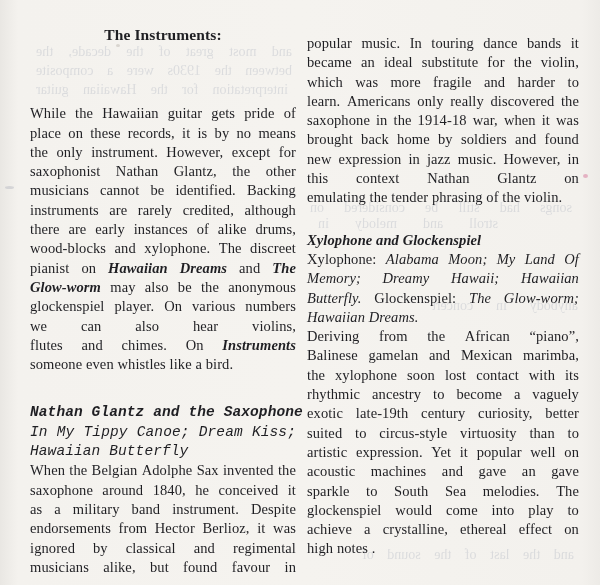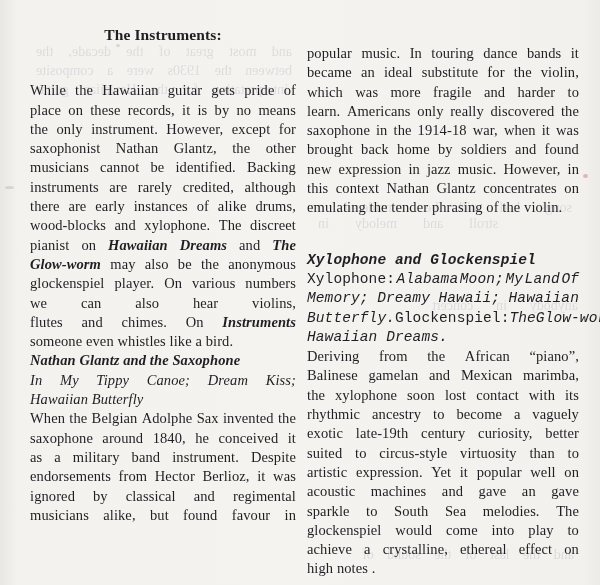--- a/index.html
+++ b/index.html
@@ -7,21 +7,21 @@
     width:600px;height:585px;position:relative;overflow:hidden;
     background:
       linear-gradient(90deg, #e9e7e3 0%, #f4f2ee 3%, #f5f3ef 50%, #f3f1ed 97%, #edebe7 100%),
       #f4f2ee;
     font-family:"Liberation Serif","DejaVu Serif",serif;
     color:var(--ink,#1f1f23);
   }
   .page{position:absolute;inset:0;}
   .col{position:absolute;}
   #col-left{left:30px;top:25px;width:266px;}
-  #col-right{left:307px;top:44px;width:272px;}
+  #col-right{left:307px;top:34px;width:272px;}
   .block{margin:0;}
   .line{
     height:19.3px;line-height:19.3px;font-size:14.5px;
     white-space:nowrap;letter-spacing:0.1px;
   }
   .just{display:flex;justify-content:space-between;}
   .just span{flex:0 0 auto;}
   .center{text-align:center;}
   .pre{white-space:pre;}
   .seg-n{}
@@ -92,21 +92,21 @@
         <span>of</span>
         <span>the</span>
         <span>sound</span>
         <span>of</span>
       </div>
       <div class="speck" style="left: 5px; top: 186px; width: 9px; height: 3px; background: rgb(185, 188, 196); opacity: 0.5;"></div>
       <div class="speck" style="left: 583px; top: 174px; width: 5px; height: 4px; background: rgb(217, 127, 160); opacity: 0.55;"></div>
       <div class="speck" style="left: 116px; top: 44px; width: 4px; height: 3px; background: rgb(199, 194, 186); opacity: 0.6;"></div>
     </div>
   <div id="col-left" class="col">
-      <div class="block" style="margin-bottom: 37px;">
+      <div class="block" style="margin-bottom: 60px;">
         <div class="line center"><span class="seg-b pre">The Instruments:</span></div>
       </div>
       <div class="block">
         <div class="line just">
           <span class="seg-n">While</span>
           <span class="seg-n">the</span>
           <span class="seg-n">Hawaiian</span>
           <span class="seg-n">guitar</span>
           <span class="seg-n">gets</span>
           <span class="seg-n">pride</span>
@@ -200,21 +200,21 @@
         </div>
         <div class="line just">
           <span class="seg-n">flutes</span>
           <span class="seg-n">and</span>
           <span class="seg-n">chimes.</span>
           <span class="seg-n">On</span>
           <span class="seg-bi">Instruments</span>
         </div>
         <div class="line"><span class="seg-n pre">someone even whistles like a bird.</span></div>
       </div>
-      <div class="block" style="">
+      <div class="block" style="margin-top: 29px; font-family: Liberation Mono, monospace;">
         <div class="line"><span class="seg-bi pre">Nathan Glantz and the Saxophone</span></div>
         <div class="line just">
           <span class="seg-i">In</span>
           <span class="seg-i">My</span>
           <span class="seg-i">Tippy</span>
           <span class="seg-i">Canoe;</span>
           <span class="seg-i">Dream</span>
           <span class="seg-i">Kiss;</span>
         </div>
         <div class="line"><span class="seg-i pre">Hawaiian Butterfly</span></div>
@@ -333,26 +333,25 @@
           <span class="seg-n">jazz</span>
           <span class="seg-n">music.</span>
           <span class="seg-n">However,</span>
           <span class="seg-n">in</span>
         </div>
         <div class="line just">
           <span class="seg-n">this</span>
           <span class="seg-n">context</span>
           <span class="seg-n">Nathan</span>
           <span class="seg-n">Glantz</span>
-          <span class="seg-n">concentrates</span>
           <span class="seg-n">on</span>
         </div>
         <div class="line"><span class="seg-n pre">emulating the tender phrasing of the violin.</span></div>
       </div>
-      <div class="block" style="margin-top: 33px; font-family: Liberation Mono, monospace;">
+      <div class="block" style="margin-top: 23px;">
         <div class="line"><span class="seg-bi pre">Xylophone and Glockenspiel</span></div>
         <div class="line just">
           <span class="seg-n">Xylophone:</span>
           <span class="seg-i">Alabama</span>
           <span class="seg-i">Moon;</span>
           <span class="seg-i">My</span>
           <span class="seg-i">Land</span>
           <span class="seg-i">Of</span>
         </div>
         <div class="line just">

